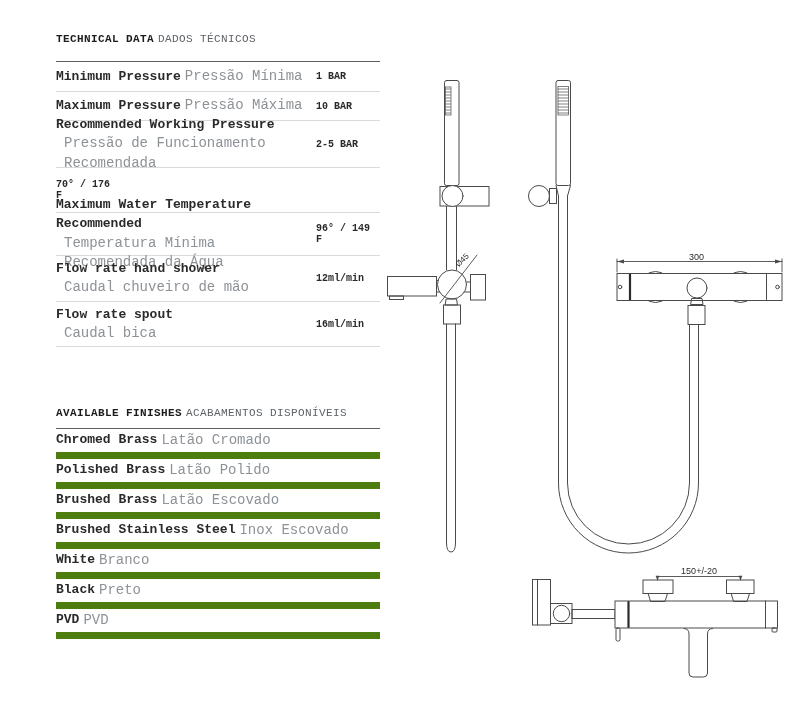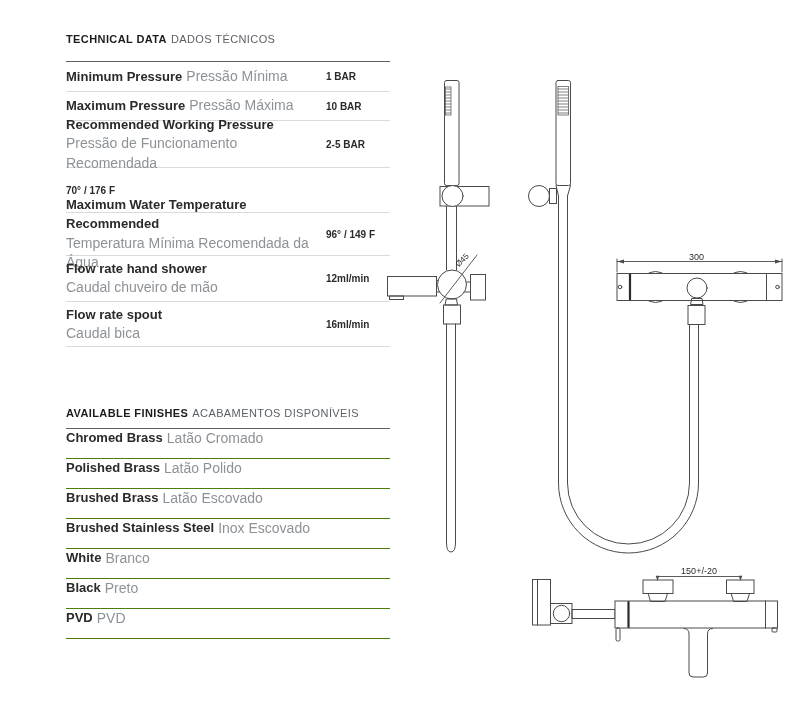--- a/index.html
+++ b/index.html
@@ -1,38 +1,38 @@
 <!DOCTYPE html>
 <html><head>
 <meta charset="utf-8">
 <style>
   html,body{margin:0;padding:0;}
   body{
     width:800px;height:711px;position:relative;background:#ffffff;
     font-family:"Liberation Sans", sans-serif;overflow:hidden;
     -webkit-font-smoothing:antialiased;
   }
-  .left-col{position:absolute;left:66px;top:33px;width:324px;}
+  .left-col{position:absolute;left:56px;top:33px;width:324px;font-family:Liberation Mono, monospace;}
   .section-heading{
     font-size:11px;line-height:13px;letter-spacing:.4px;
     padding-bottom:15px;border-bottom:1px solid #5f5f5f;
   }
   .section-heading .en{font-weight:bold;color:#1c1c1c;}
   .section-heading .pt{color:#5c6166;font-weight:normal;margin-left:4px;}
   .finishes .section-heading{margin-top:60px;padding-bottom:8px;}
 
   .trow{display:flex;align-items:center;border-bottom:1px solid #dadada;box-sizing:border-box;}
   .trow .labels{width:260px;box-sizing:border-box;padding-right:10px;}
   .lab-en{font-size:13px;font-weight:bold;color:#2a2a2a;line-height:1.4;}
   .lab-pt{font-size:14px;color:#8d9297;line-height:1.4;margin-left:4px;}
-  .two .lab-pt{display:block;margin-left:0;}
+  .two .lab-pt{display:block;margin-left:8px;}
   .value{width:64px;font-size:10px;font-weight:bold;color:#2a2a2a;}
   .h30{height:30px}.h29{height:29px}.h47{height:47px}.h45{height:45px}.h43{height:43px}.h46{height:46px}
 
-  .frow{height:30px;display:flex;align-items:flex-start;border-bottom:1px solid #4d7c0f;box-sizing:border-box;}
+  .frow{height:30px;display:flex;align-items:center;border-bottom:7px solid #4d7c0f;box-sizing:border-box;}
 
   .drawings{position:absolute;left:380px;top:50px;width:420px;height:660px;}
   svg text{font-family:"Liberation Sans", sans-serif;fill:#2b2b2b;}
 </style>
 </head>
 <body>
 
 <div class="left-col">
 
   <div class="technical">

